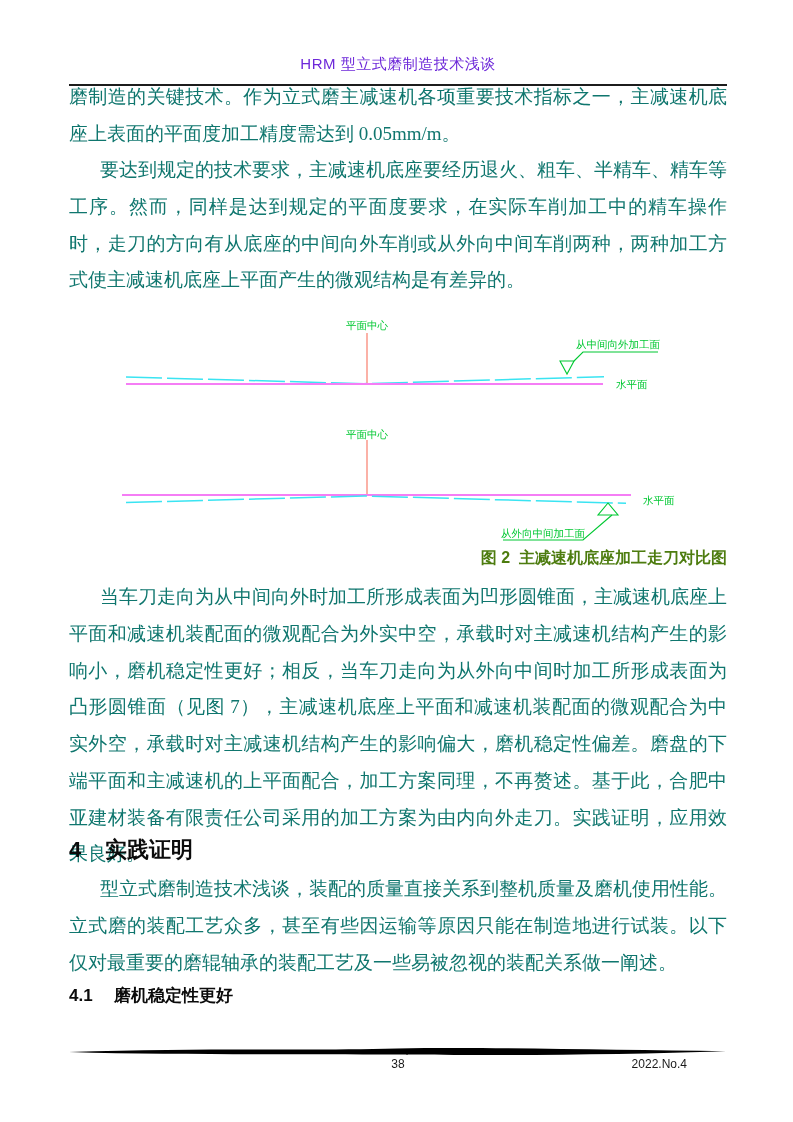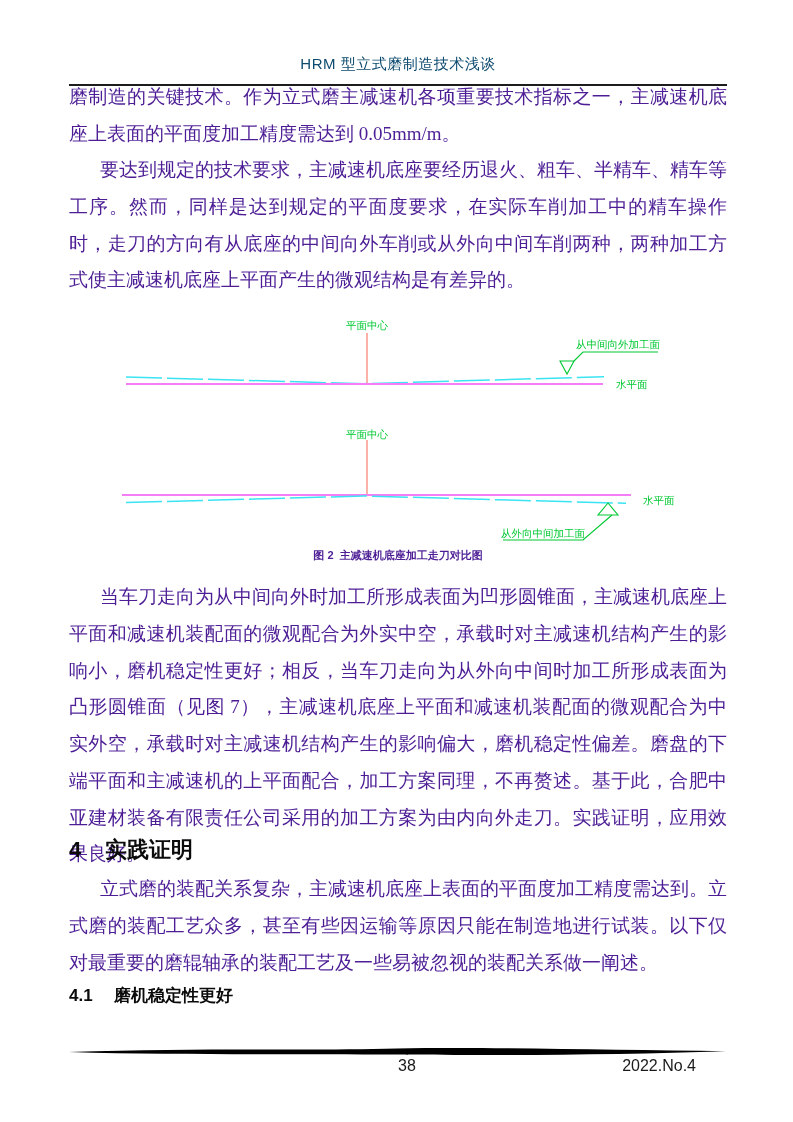--- a/index.html
+++ b/index.html
@@ -11,66 +11,66 @@
     overflow:hidden;
     font-family:"Liberation Serif","DejaVu Serif",serif;
     color:#151515;
   }
   .abs{position:absolute;}
   .header-title{
     top:55px;left:69px;width:658px;
     text-align:center;
     font-size:15px;
     font-family:"Liberation Sans","DejaVu Sans",sans-serif;
-    color:#0c4a6e;
+    color:#6d28d9;
     letter-spacing:.5px;
   }
   .header-rule{
     top:84px;left:69px;width:658px;height:2px;
     background:#1c1c1c;
   }
   .para{
     left:69px;width:658px;
     font-size:19px;line-height:36.75px;
     text-align:justify;
     text-justify:inter-character;
     word-break:break-all;
-    color:#4c1d95;
+    color:#0f766e;
   }
   .indent{text-indent:31px;}
   .p1{top:79px;}
   .p2{top:152px;}
   .p3{top:579px;}
   .p4{top:871px;}
   .fig-svg{top:313px;left:0;width:793px;height:240px;}
   .fig-caption{
     top:548px;left:69px;width:658px;
-    text-align:center;
+    text-align:right;
     font-family:"Liberation Sans","DejaVu Sans",sans-serif;
     font-weight:bold;
-    font-size:11px;
+    font-size:16px;
     white-space:pre;
-    color:#4c1d95;
+    color:#4d7c0f;
   }
   .sec-heading{
     left:69px;
     font-family:"Liberation Sans","DejaVu Sans",sans-serif;
     font-weight:bold;
     color:#0b0b0b;
     display:flex;
   }
   .h4{top:835px;font-size:22px;line-height:30px;}
   .h4 .sec-num{width:36px;}
   .h41{top:982px;font-size:17px;line-height:28px;}
   .h41 .sec-num{width:45px;}
   .footer-bar{top:1046px;left:69px;width:658px;height:12px;}
   .footer-row{
-    top:1057px;left:78px;width:658px;height:18px;
+    top:1057px;left:69px;width:658px;height:18px;
     font-family:"Liberation Sans","DejaVu Sans",sans-serif;
-    font-size:16px;color:#1a1a1a;
+    font-size:12px;color:#1a1a1a;
   }
   .footer-page{position:absolute;left:0;width:100%;text-align:center;top:0;}
   .footer-issue{position:absolute;right:40px;top:0;}
   .ln-magenta{stroke:var(--horizontal-magenta,#f57df5);stroke-width:1.8;fill:none;}
   .ln-cyan{stroke:var(--surface-cyan,#3ae4f2);stroke-width:1.5;fill:none;stroke-dasharray:36 5;}
   .ln-red{stroke:var(--center-red,#f98878);stroke-width:1.3;fill:none;}
   .ln-green{stroke:var(--label-green,#00c832);stroke-width:1.1;fill:none;}
   .txt-green{
     fill:var(--label-green,#00c832);
     font-family:"Liberation Sans","DejaVu Sans",sans-serif;
@@ -111,21 +111,21 @@
 
   <div class="abs fig-caption">图 2  主减速机底座加工走刀对比图</div>
 
   <div class="abs para indent p3">当车刀走向为从中间向外时加工所形成表面为凹形圆锥面，主减速机底座上平面和减速机装配面的微观配合为外实中空，承载时对主减速机结构产生的影响小，磨机稳定性更好；相反，当车刀走向为从外向中间时加工所形成表面为凸形圆锥面（见图 7），主减速机底座上平面和减速机装配面的微观配合为中实外空，承载时对主减速机结构产生的影响偏大，磨机稳定性偏差。磨盘的下端平面和主减速机的上平面配合，加工方案同理，不再赘述。基于此，合肥中亚建材装备有限责任公司采用的加工方案为由内向外走刀。实践证明，应用效果良好。</div>
 
   <div class="abs sec-heading h4">
     <span class="sec-num">4</span>
     <span>实践证明</span>
   </div>
 
-  <div class="abs para indent p4">立式磨的装配关系复杂，主减速机底座上表面的平面度加工精度需达到。立式磨的装配工艺众多，甚至有些因运输等原因只能在制造地进行试装。以下仅对最重要的磨辊轴承的装配工艺及一些易被忽视的装配关系做一阐述。</div>
+  <div class="abs para indent p4">型立式磨制造技术浅谈，装配的质量直接关系到整机质量及磨机使用性能。立式磨的装配工艺众多，甚至有些因运输等原因只能在制造地进行试装。以下仅对最重要的磨辊轴承的装配工艺及一些易被忽视的装配关系做一阐述。</div>
 
   <div class="abs sec-heading h41">
     <span class="sec-num">4.1</span>
     <span>磨机稳定性更好</span>
   </div>
 
   <svg class="abs footer-bar" viewBox="0 0 658 12" preserveAspectRatio="none" xmlns="http://www.w3.org/2000/svg">
     <path fill="#000" d="M0,6 C140,1.5 240,5 328,2.5 C420,0.8 545,4.2 657,5.2 C548,9 410,9.6 328,8.6 C230,7.6 115,9.4 0,6 Z"></path>
   </svg>
 

